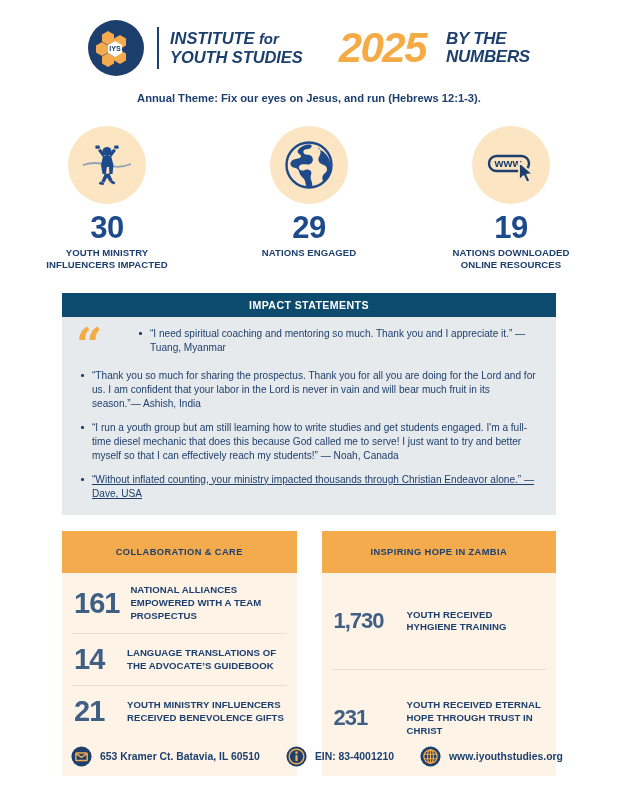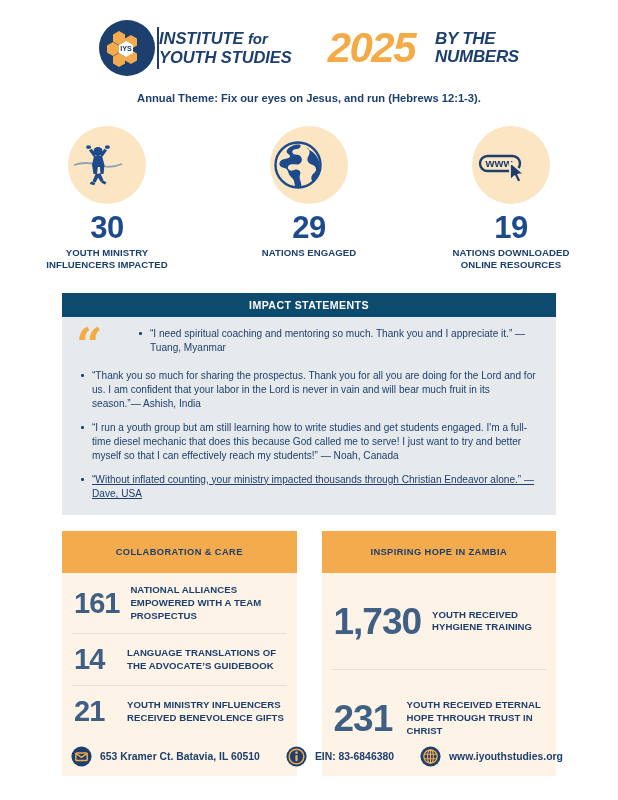--- a/index.html
+++ b/index.html
@@ -20,20 +20,21 @@
   .header {
     display: flex;
     align-items: center;
     justify-content: center;
     padding: 20px 0 0 0;
     gap: 0;
   }
   .logo-block {
     display: flex;
     align-items: center;
+    gap: 11px;
   }
   .logo-mark {
     width: 56px;
     height: 56px;
     flex: 0 0 56px;
   }
   .logo-divider {
     width: 2px;
     height: 42px;
     background: #1d3f6e;
@@ -95,20 +96,21 @@
     text-align: center;
   }
   .stat-circle {
     width: 78px;
     height: 78px;
     border-radius: 50%;
     background: #fce5c3;
     margin: 0 auto;
     display: flex;
     align-items: center;
+    justify-content: center;
   }
   .stat-number {
     font-size: 31px;
     font-weight: bold;
     color: #1d4a8a;
     line-height: 1;
     margin-top: 8px;
     letter-spacing: -0.5px;
   }
   .stat-label {
@@ -215,21 +217,21 @@
     font-weight: bold;
     color: #3f5f85;
     line-height: 1;
     letter-spacing: -1px;
     flex: 0 0 auto;
     min-width: 42px;
     text-align: left;
   }
   .panel.right .row-num {
     min-width: 62px;
-    font-size: 37px;
+    font-size: 22px;
   }
   .row-label {
     font-size: 9.6px;
     font-weight: bold;
     color: #1d3f6e;
     line-height: 1.32;
     letter-spacing: 0.05px;
   }
 
   
@@ -409,21 +411,21 @@
     <div class="foot-text">653 Kramer Ct. Batavia, IL 60510</div>
   </div>
 
   <div class="foot-item">
     <svg class="foot-icon" viewBox="0 0 24 24">
       <circle cx="12" cy="12" r="11.5" fill="#1d3f6e"></circle>
       <circle cx="12" cy="12" r="8.4" fill="none" stroke="#f3ab4d" stroke-width="1.7"></circle>
       <circle cx="12" cy="7.6" r="1.5" fill="#f3ab4d"></circle>
       <rect x="10.7" y="10.2" width="2.6" height="7.2" rx="1.1" fill="#f3ab4d"></rect>
     </svg>
-    <div class="foot-text">EIN: 83-6846380</div>
+    <div class="foot-text">EIN: 83-4001210</div>
   </div>
 
   <div class="foot-item">
     <svg class="foot-icon" viewBox="0 0 24 24">
       <circle cx="12" cy="12" r="11.5" fill="#1d3f6e"></circle>
       <circle cx="12" cy="12" r="7.6" fill="none" stroke="#f3ab4d" stroke-width="1.5"></circle>
       <ellipse cx="12" cy="12" rx="3.3" ry="7.6" fill="none" stroke="#f3ab4d" stroke-width="1.3"></ellipse>
       <path d="M4.6 9.4 H19.4 M4.6 14.6 H19.4 M12 4.4 V19.6" stroke="#f3ab4d" stroke-width="1.3"></path>
     </svg>
     <div class="foot-text">www.iyouthstudies.org</div>

